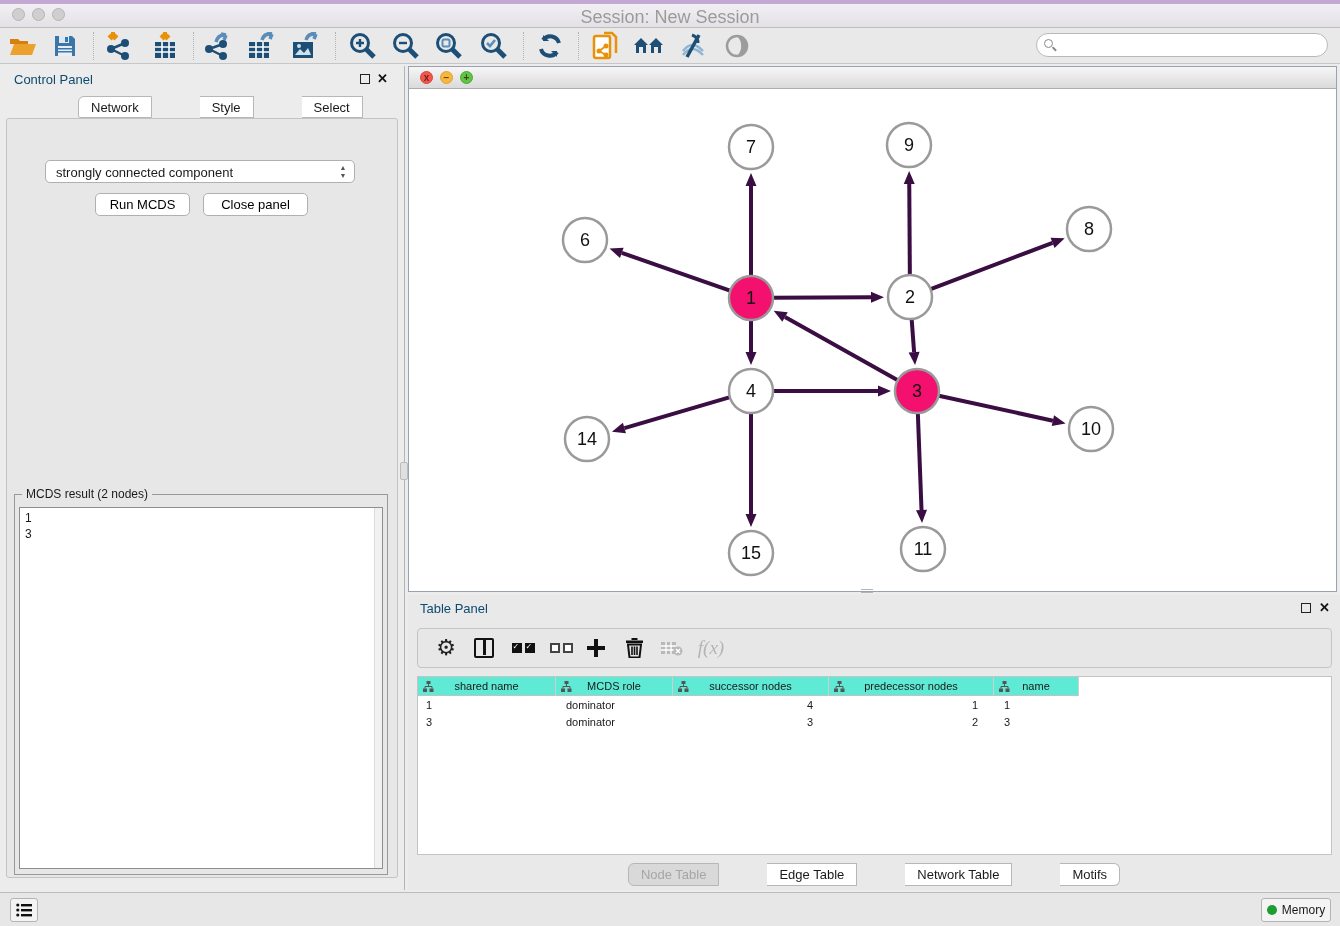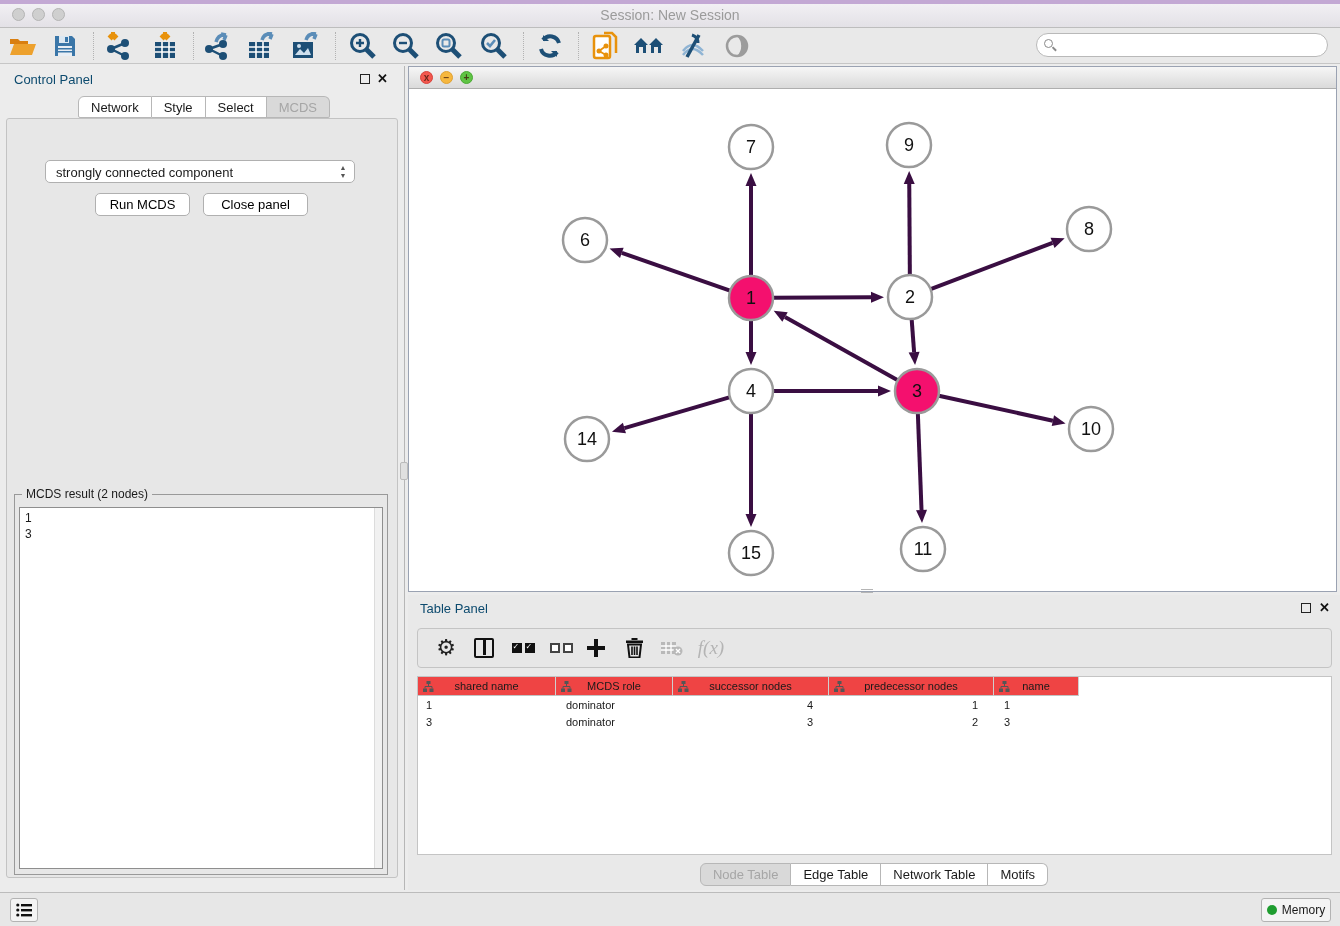--- a/index.html
+++ b/index.html
@@ -4,21 +4,21 @@
 <style>
   * { margin:0; padding:0; box-sizing:border-box; }
   html,body { width:1340px; height:926px; }
   body { font-family:"Liberation Sans", sans-serif; font-size:13px; color:#1a1a1a; background:#ececec; }
   #app { position:relative; width:1340px; height:926px; background:#ececec; overflow:hidden; }
 
   
   .titlebar { position:absolute; left:0; top:0; width:1340px; height:28px;
     background:linear-gradient(#f4f2f6,#e3e1e6); border-bottom:1px solid #bdbdbd; }
   .titlebar .accent { position:absolute; left:0; top:0; width:100%; height:4px; background:#c3a8d4; }
-  .titlebar .title { position:absolute; left:0; top:7px; width:100%; text-align:center; color:#9b9b9b; font-size:14px; }
+  .titlebar .title { position:absolute; left:0; top:7px; width:100%; text-align:center; color:#9b9b9b; font-size:18px; }
   .tl-dot { position:absolute; top:8px; width:13px; height:13px; border-radius:50%; }
   .tl-gray { background:#cfcfcf; border:1px solid #b4b4b4; }
   .tl-red { background:#f2574d; border:1px solid #d8423b; }
   .tl-yellow { background:#f6b73e; border:1px solid #dfa133; }
   .tl-green { background:#5fc444; border:1px solid #4aa934; }
   .tl-glyph { font-size:10px; line-height:12px; text-align:center; display:block; width:100%; color:rgba(60,20,10,.75); font-weight:bold; }
 
   
   .toolbar { position:absolute; left:0; top:28px; width:1340px; height:36px; background:#e9e9e9; border-bottom:1px solid #c6c6c6; }
   .tb-btn { position:absolute; top:2px; width:34px; height:32px; display:flex; align-items:center; justify-content:center; cursor:default; }
@@ -27,21 +27,21 @@
   .searchbox .mag { position:absolute; left:7px; top:5px; width:9px; height:9px; border:1.5px solid #8a8a8a; border-radius:50%; }
   .searchbox .mag:after { content:""; position:absolute; left:7px; top:8px; width:5px; height:1.5px; background:#8a8a8a; transform:rotate(45deg); }
   .searchbox input { position:absolute; left:22px; top:2px; width:260px; height:18px; border:none; outline:none; font-size:12px; background:transparent; }
 
   
   .cp-header { position:absolute; left:0; top:66px; width:404px; height:28px; }
   .panel-title { font-size:13px; color:#0c4a6e; }
   .win-float { position:absolute; width:10px; height:10px; border:1.5px solid #222; background:transparent; }
   .win-close { position:absolute; font-size:13px; font-weight:bold; color:#111; line-height:12px; }
   .cp-tabs { position:absolute; left:0; top:96px; width:404px; height:22px; }
-  .tabrow { display:flex; }
+  .tabrow { display:flex;gap:48px; }
   .tab { height:22px; padding:0 12px; border:1px solid #b7b7b7; border-left:none; background:#fff; font-size:13px;
     display:flex; align-items:center; justify-content:center; }
   .tab:first-child { border-left:1px solid #b7b7b7; border-top-left-radius:6px; border-bottom-left-radius:2px; }
   .tab:last-child { border-top-right-radius:6px; border-bottom-right-radius:2px; }
   .tab.sel { background:#d9d9d9; color:#a6a6a6; }
   .cp-body { position:absolute; left:6px; top:118px; width:392px; height:760px; background:#e7e7e7; border:1px solid #c3c3c3; border-radius:3px; }
   .opt-label { position:absolute; left:0; top:19px; width:100%; text-align:center; font-size:13px; }
   .combo { position:absolute; left:38px; top:41px; width:310px; height:23px; background:#fff; border:1px solid #b0b0b0; border-radius:5px; }
   .combo .val { position:absolute; left:10px; top:4px; font-size:13px; }
   .combo .stepper { position:absolute; right:4px; top:3px; width:14px; height:16px; color:#555; font-size:7px; line-height:8px; text-align:center; }
@@ -70,21 +70,21 @@
   .gear-glyph { font-size:22px; color:#222; }
   .cols-icon { width:20px; height:20px; border:2.5px solid #111; border-radius:2px; position:relative; }
   .cols-icon:after { content:""; position:absolute; left:7px; top:0; width:2.5px; height:15px; background:#111; }
   .chk { display:inline-block; width:10px; height:10px; margin:0 1.5px; position:relative; }
   .chk.on { background:#111; }
   .chk.on:after { content:"✓"; position:absolute; left:1px; top:-1px; color:#fff; font-size:8px; }
   .chk.off { border:2px solid #444; background:#fff; }
   .fx { font-family:"Liberation Serif", serif; font-style:italic; font-size:19px; color:#b4b4b4; }
   .tp-table { position:absolute; left:9px; top:81px; width:915px; height:179px; background:#fff; border:1px solid #c4c4c4; overflow:hidden; }
   .tp-headrow { position:absolute; left:0; top:0; height:19px; }
-  .th-cell { position:absolute; top:0; height:19px; background:#ef4444; border-right:1px solid #cfcfcf; border-bottom:1px solid #c2c2c2;
+  .th-cell { position:absolute; top:0; height:19px; background:#5eead4; border-right:1px solid #cfcfcf; border-bottom:1px solid #c2c2c2;
     font-size:11px; display:flex; align-items:center; justify-content:center; }
   .th-cell svg { position:absolute; left:5px; top:4px; }
   .td-cell { position:absolute; height:17px; font-size:11px; line-height:17px; }
   .tp-tabs { position:absolute; left:0; top:268px; width:100%; display:flex; justify-content:center;text-align:right; }
   .tp-tabs .tab { height:23px; font-size:13px; }
   .tp-tabs .tab:first-child { border-radius:6px 0 0 6px; }
   .tp-tabs .tab:last-child { border-radius:0 6px 6px 0; }
 
   
   .statusbar { position:absolute; left:0; top:892px; width:1340px; height:34px; background:#e7e7e7; border-top:1px solid #bcbcbc; }

